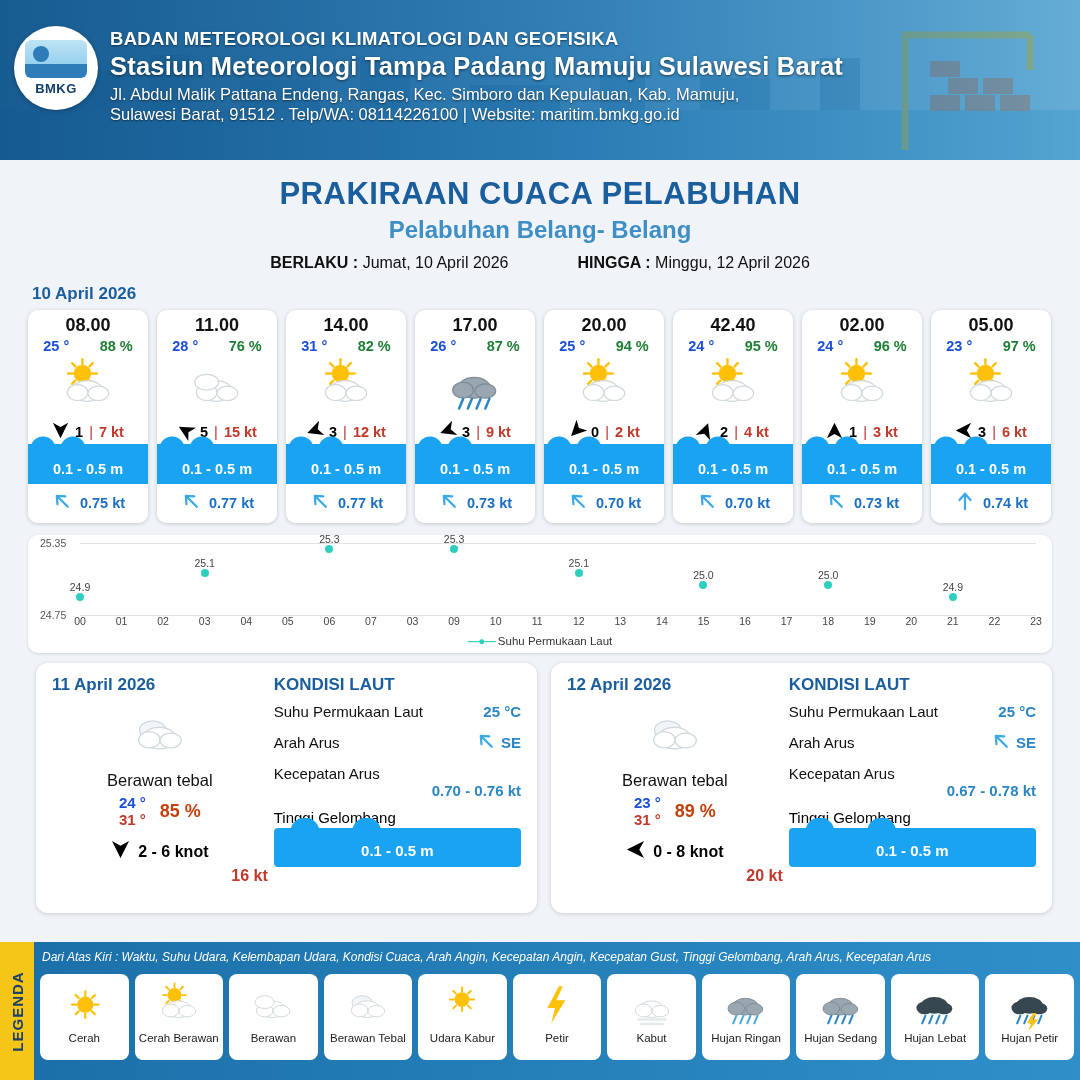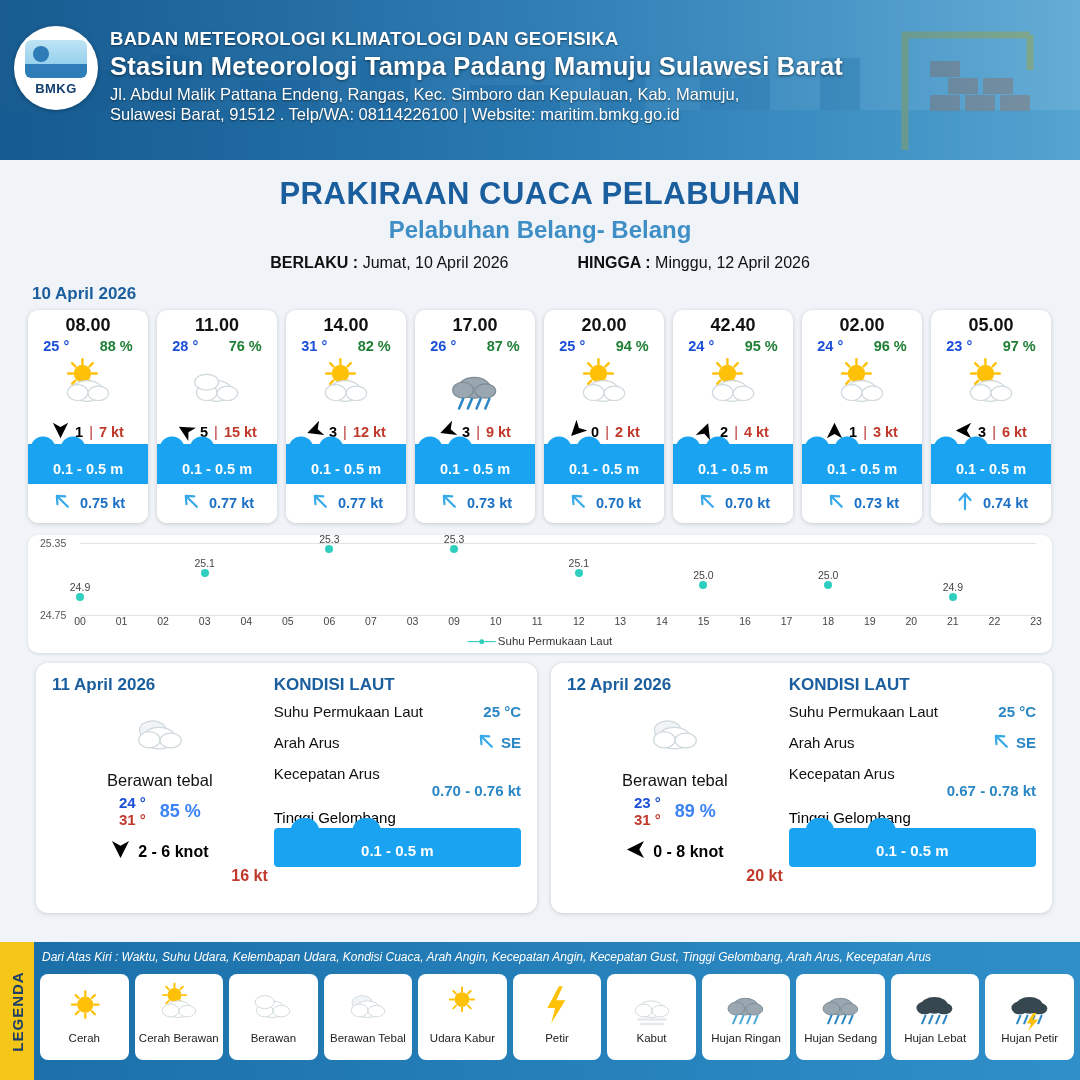--- a/index.html
+++ b/index.html
@@ -116,21 +116,21 @@
     padding:12px 16px 14px 16px;
     display:flex; position:relative; min-height:250px;
   }
   .day-left { width:46%; text-align:center; }
   .day-date { font-size:17px; font-weight:bold; color:#1b5e9e; text-align:left; }
   .day-icon { height:62px; display:flex; align-items:center; justify-content:center; margin-top:8px;}
   .day-cond { font-size:16.5px; color:#111; margin-top:6px; }
   .day-temps { display:flex; align-items:center; justify-content:center; gap:14px; margin-top:4px;}
   .tmin { color:#1b4fd8; font-weight:bold; font-size:15px; }
   .tmax { color:#c0392b; font-weight:bold; font-size:15px; }
-  .dhum { color:#3b82f6; font-weight:bold; font-size:18px;text-align:center; }
+  .dhum { color:#c2410c; font-weight:bold; font-size:18px;text-align:center; }
   .day-wind { display:flex; align-items:center; justify-content:center; gap:8px; margin-top:12px; font-size:16px; font-weight:bold;}
   .day-gust { color:#c0392b; font-weight:bold; font-size:16px; margin-top:4px;text-align:right; }
   .day-right { flex:1; padding-left:6px; }
   .kl-title { font-size:17px; font-weight:bold; color:#1b5e9e; margin-bottom:8px; }
   .kl-row { display:flex; justify-content:space-between; align-items:center; font-size:15px; color:#111; margin-bottom:10px; }
   .kl-val { color:#2a86c4; font-weight:bold; }
   .kl-cur { color:#2a86c4; font-weight:bold; font-size:15px; }
   .kl-wave {
     margin-top:2px; background:#1aa3f0; border-radius:4px;
     text-align:center; color:#fff; font-weight:bold; font-size:15px;

